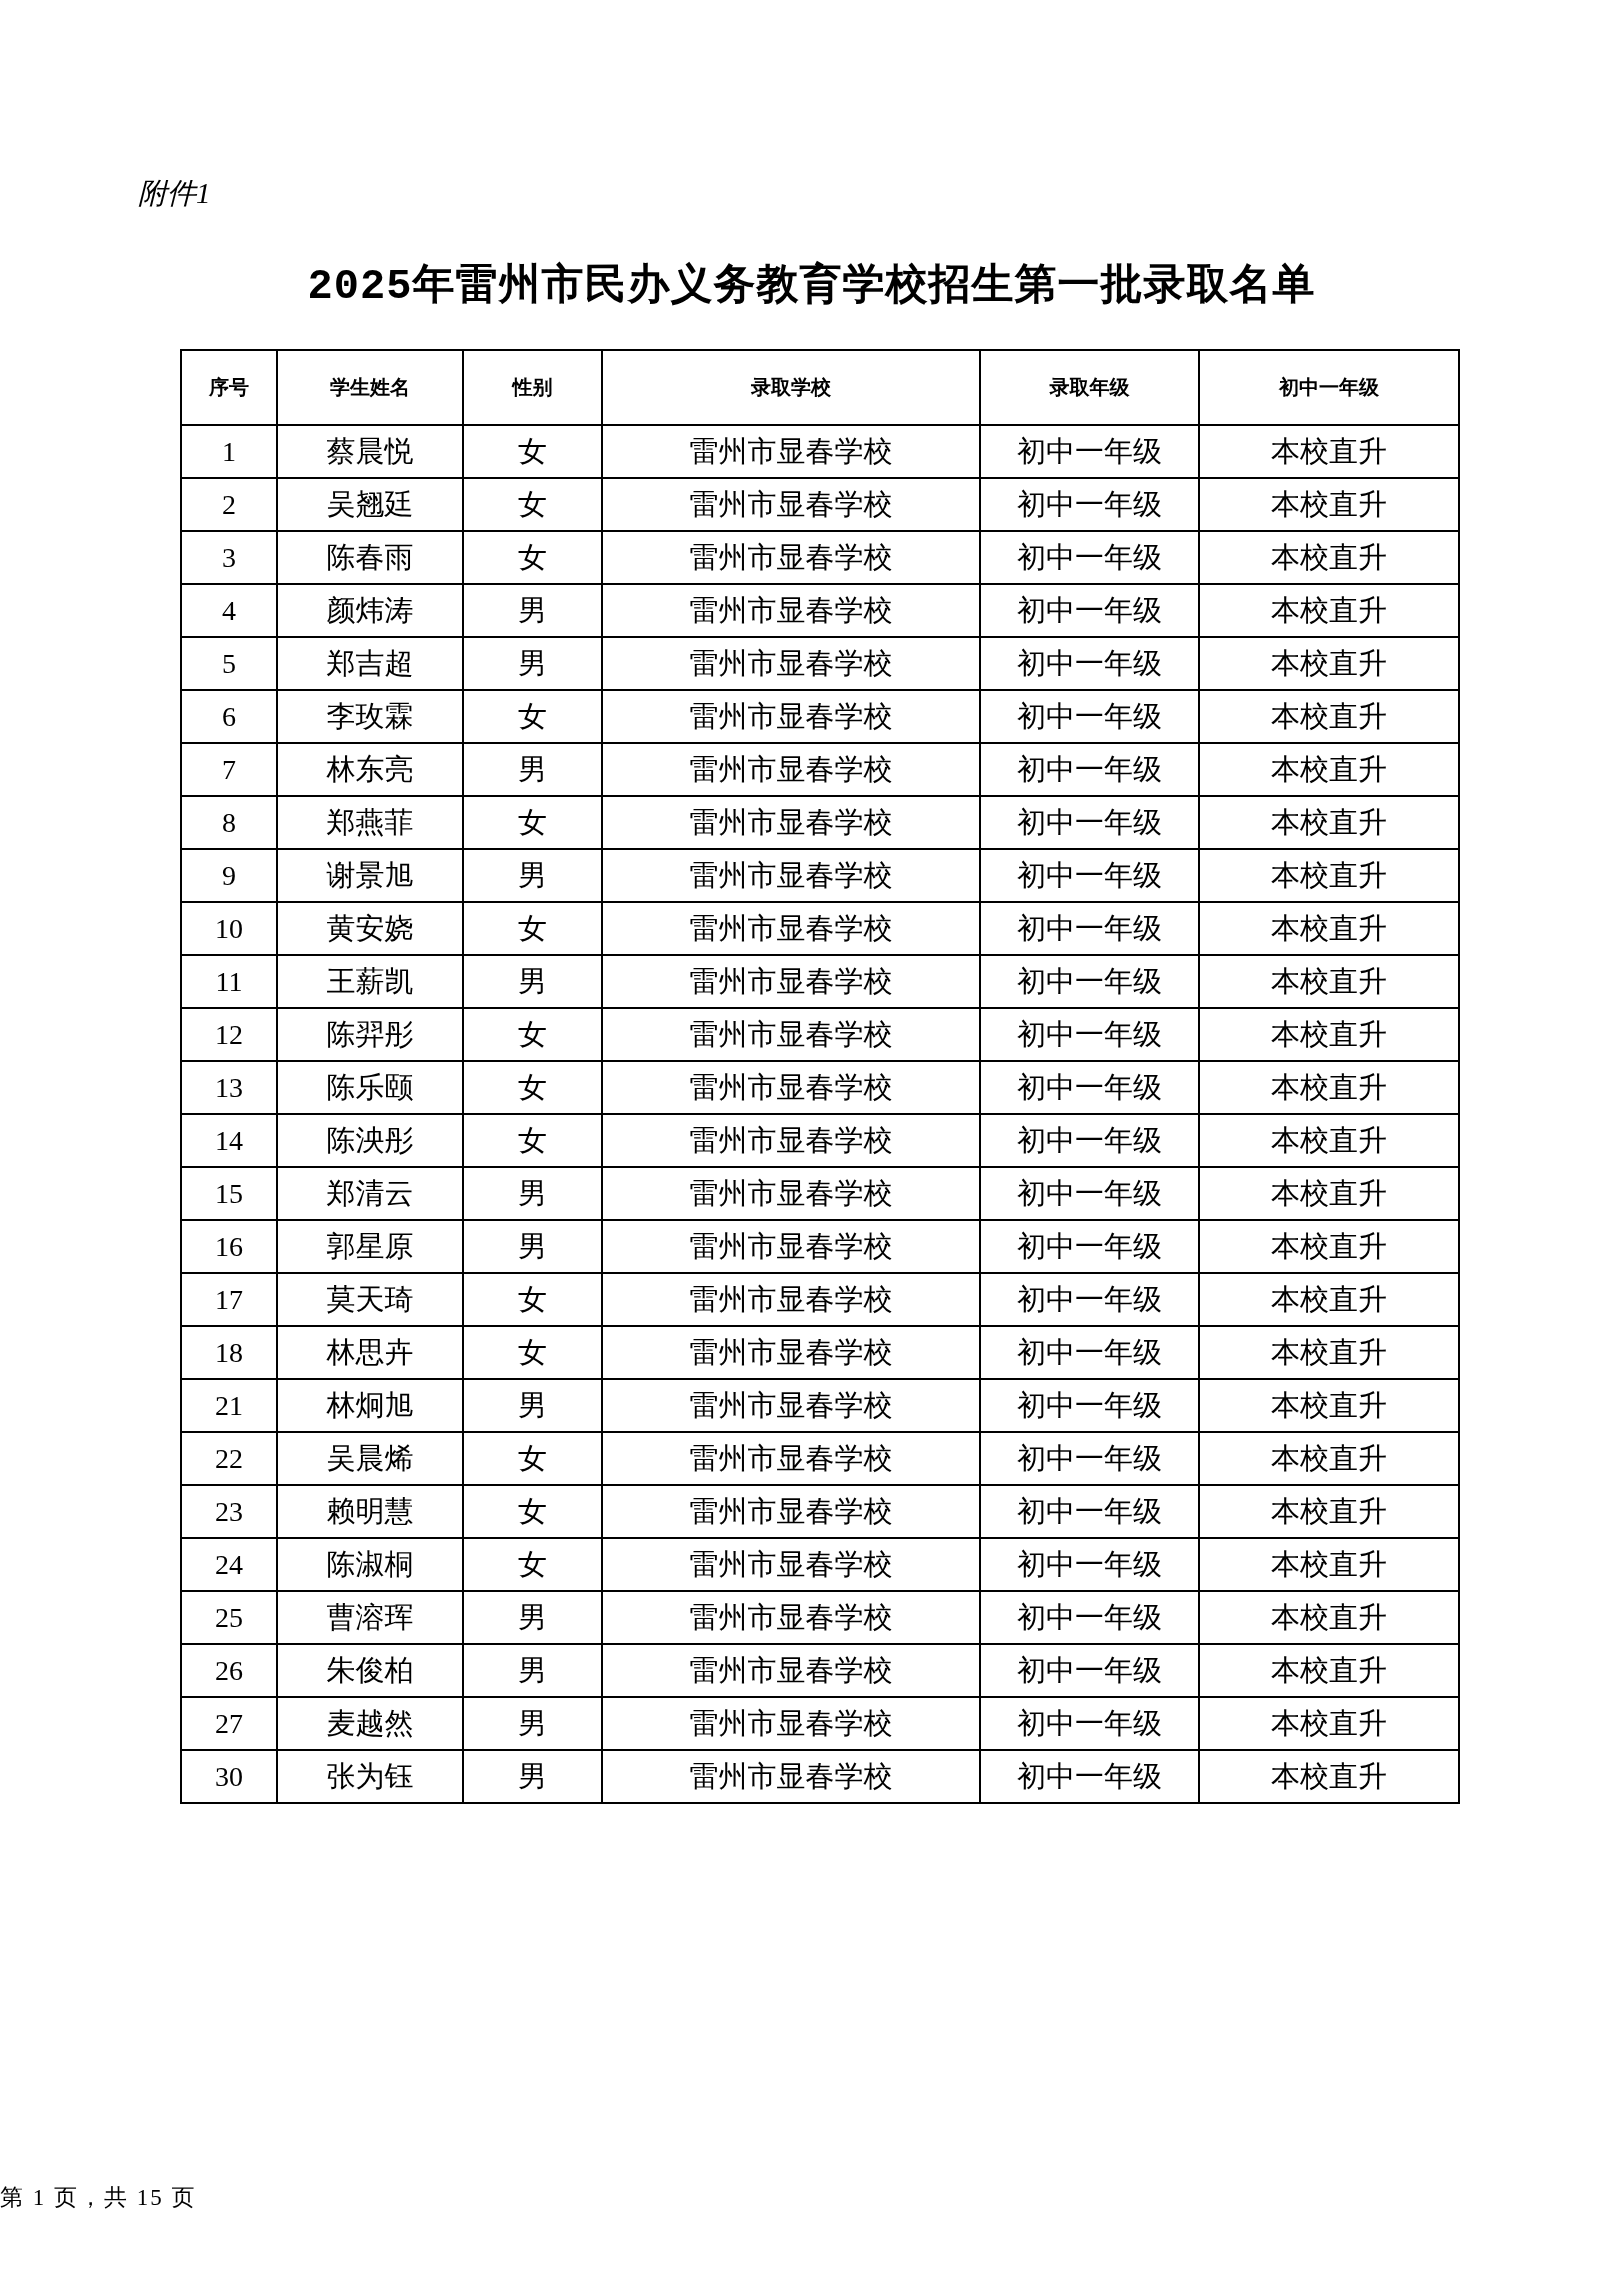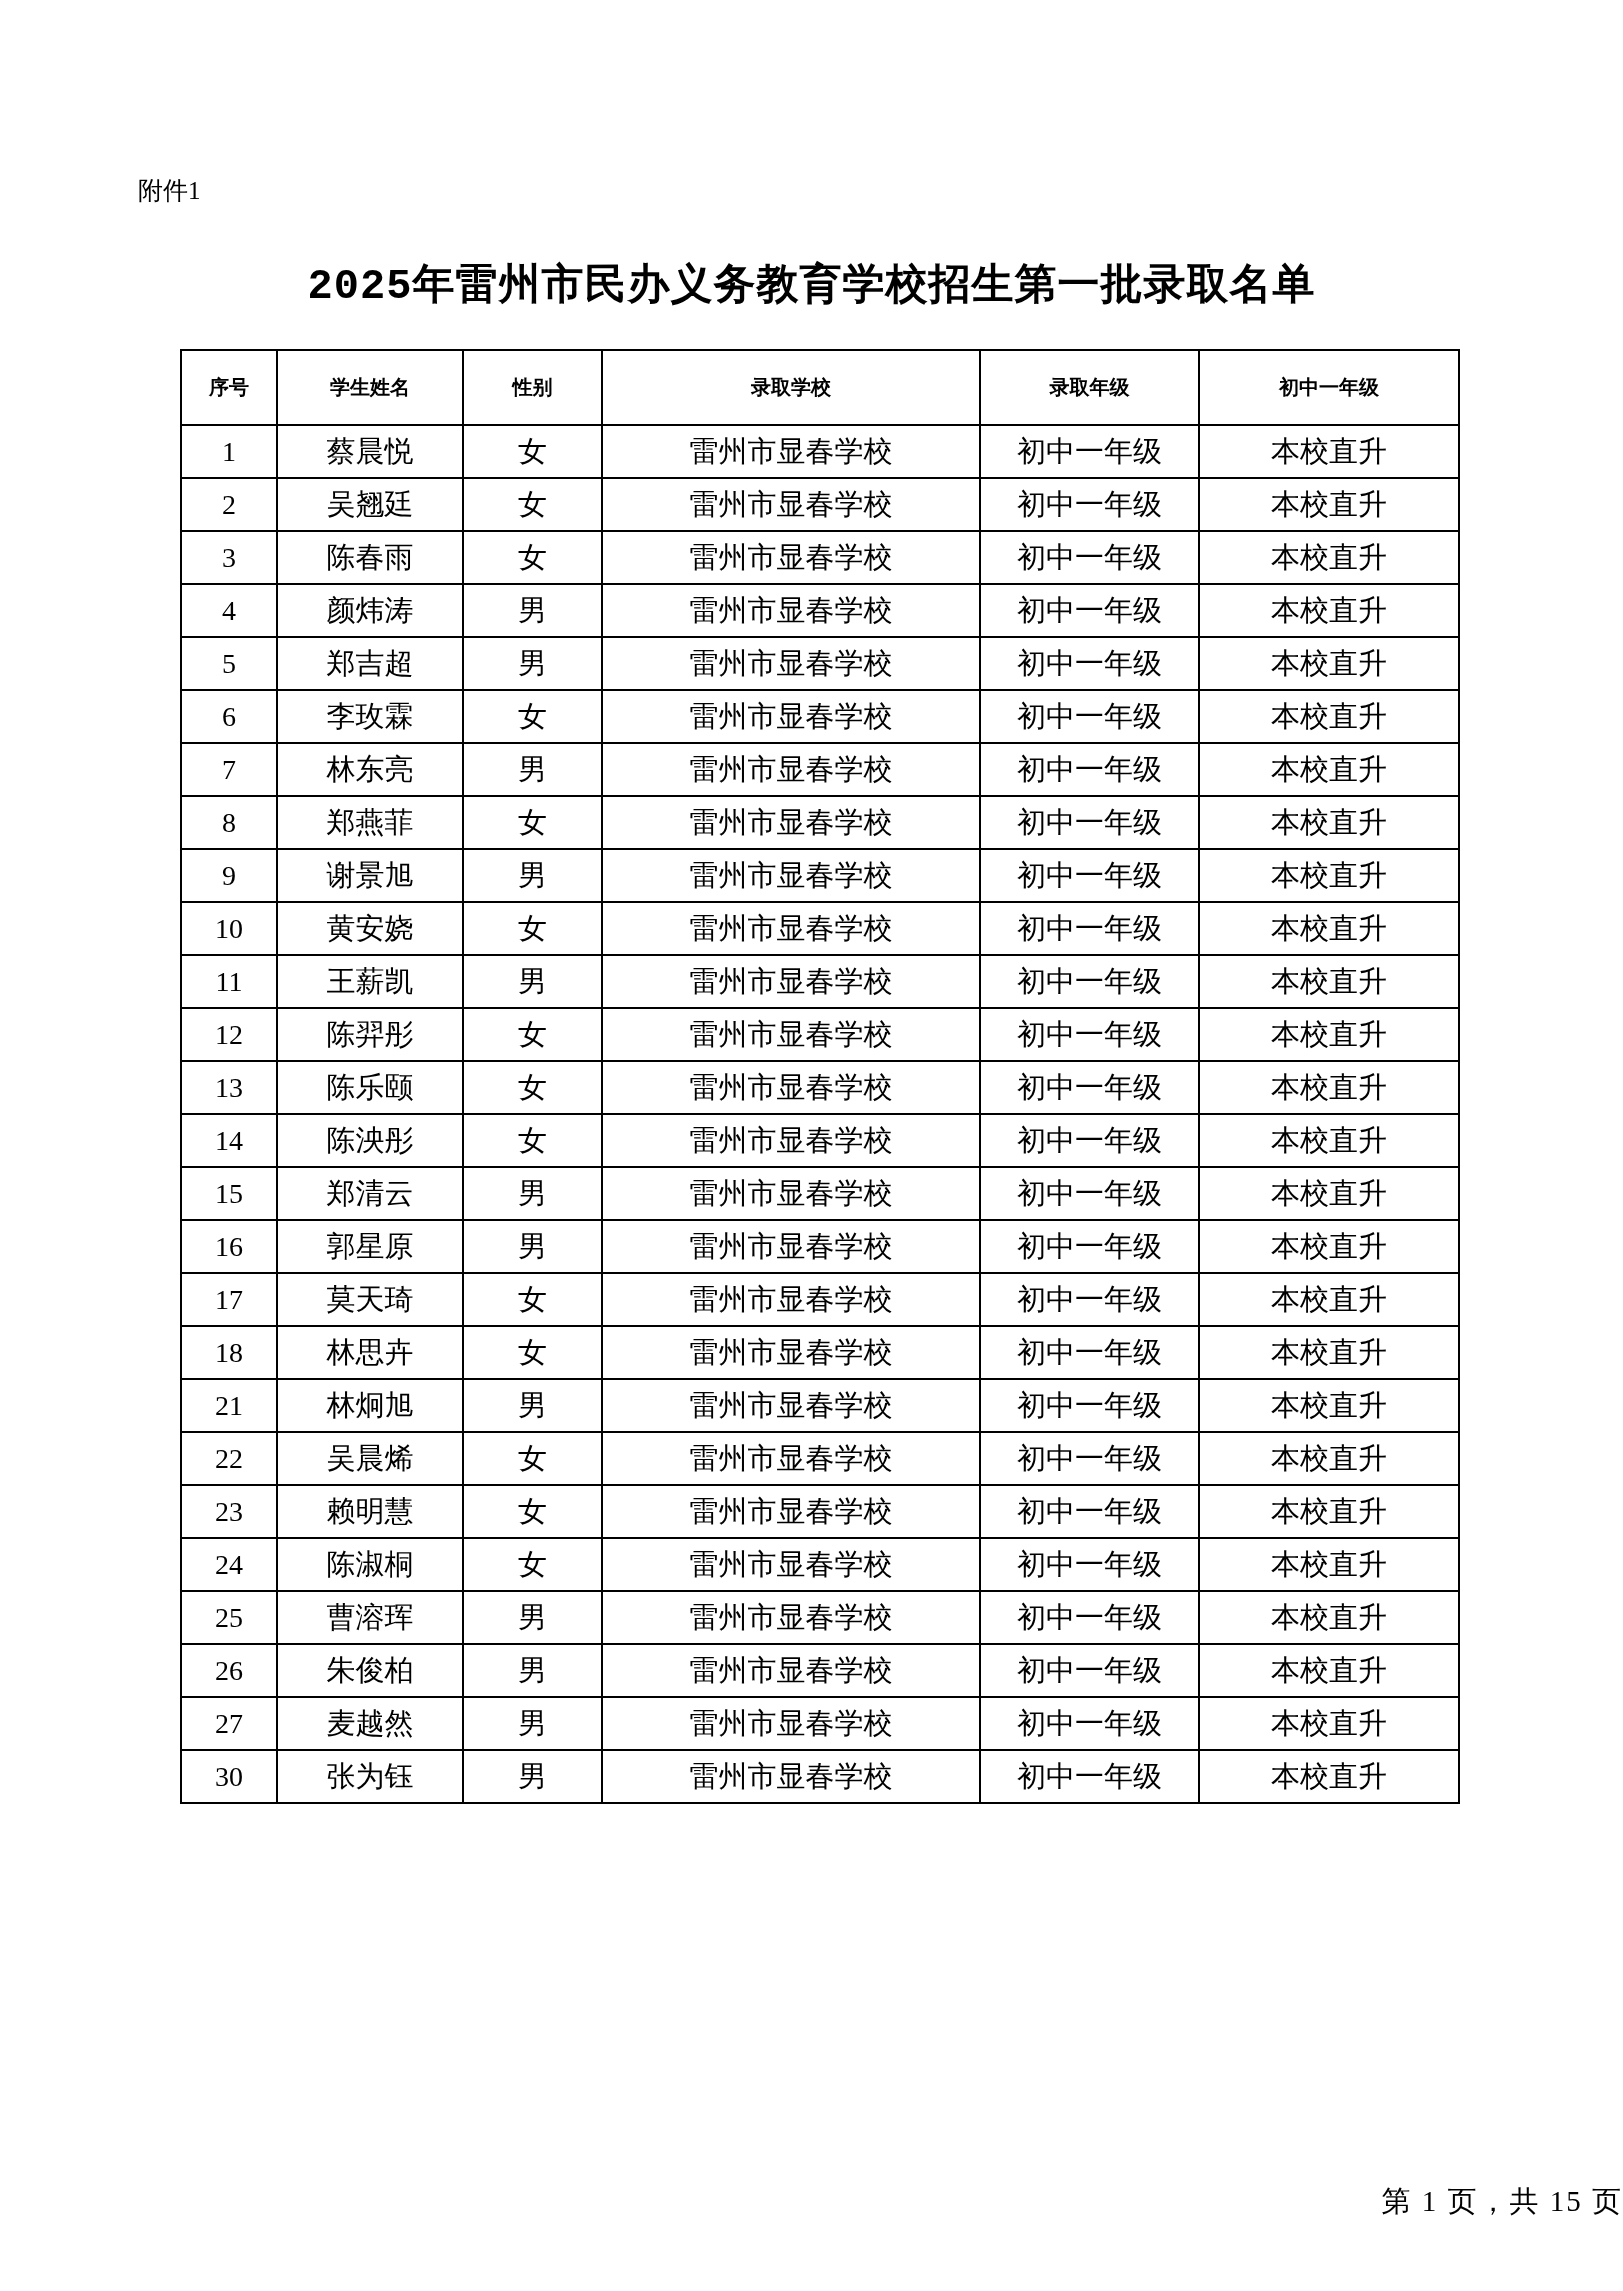--- a/index.html
+++ b/index.html
@@ -9,22 +9,23 @@
     height: 2292px;
     background: #ffffff;
     color: #000000;
     font-family: "Liberation Serif", "DejaVu Serif", serif;
     overflow: hidden;
   }
   .attachment {
     position: absolute;
     left: 138px;
     top: 176px;
-    font-size: 25px;
+    font-size: 29px;
     line-height: 1.2;
+    font-style: italic;
   }
   .doc-title {
     position: absolute;
     left: 0;
     top: 263px;
     width: 100%;
     text-align: center;
     font-family: Liberation Mono, monospace;
     font-weight: bold;
     font-size: 42px;
@@ -64,22 +65,22 @@
     font-size: 29px;
   }
   table.roster tbody td.num {
     font-size: 28px;
   }
   .page-footer {
     position: absolute;
     left: 0;
     top: 2182px;
     width: 100%;
-    text-align: right;
-    font-size: 29px;
+    text-align: left;
+    font-size: 23px;
     letter-spacing: 2px;
   }
 </style>
 </head>
 <body>
 
 <div class="page">
 
   <div class="attachment">附件1</div>
 

